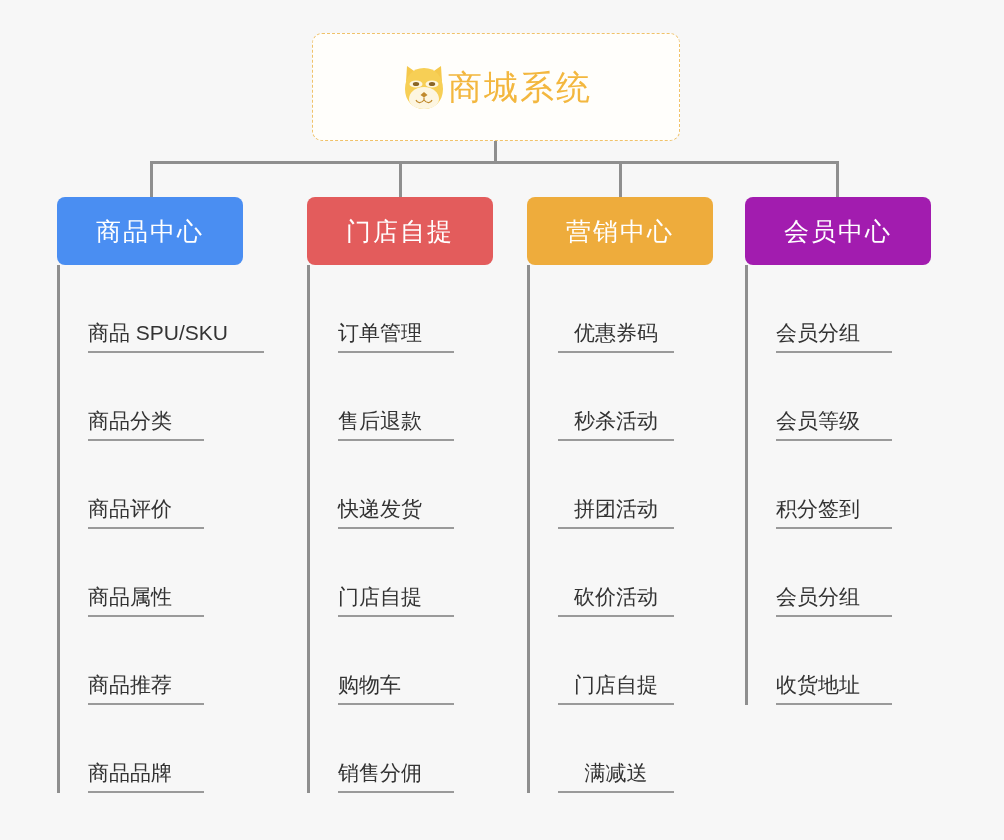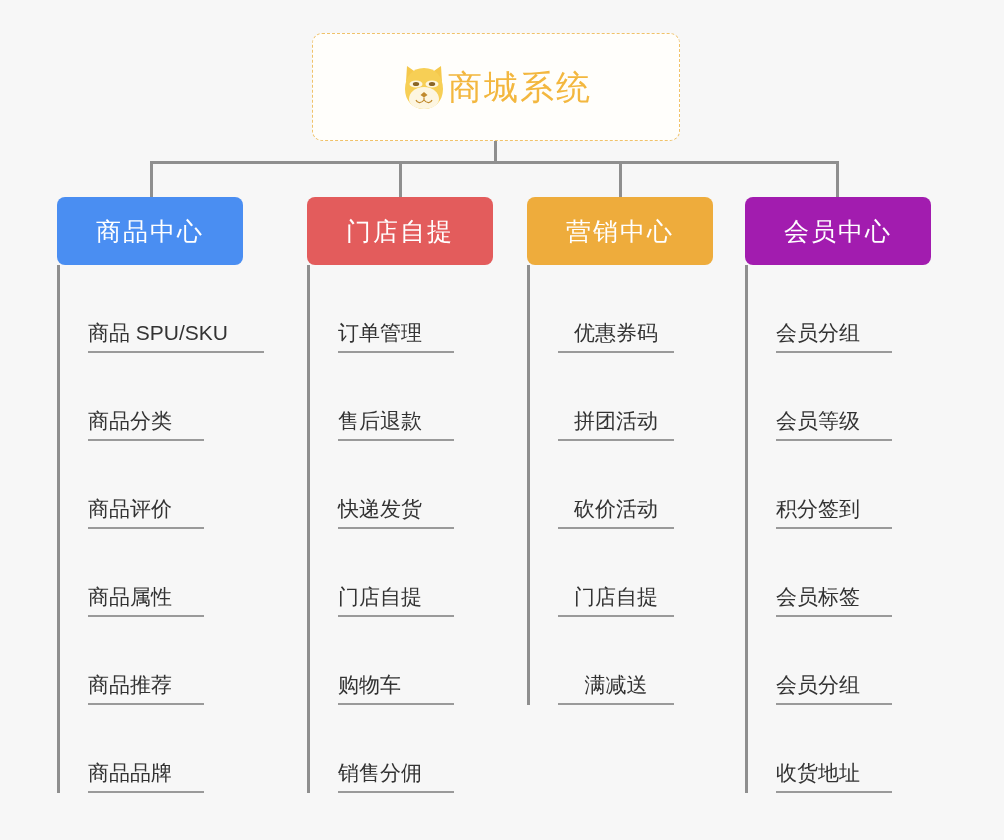--- a/index.html
+++ b/index.html
@@ -226,20 +226,23 @@
 
   <div class="column col-3">
     <div class="cat-box" style="background: rgb(238, 172, 60);">
       <span class="cat-label">营销中心</span>
     </div>
     <div class="leaf-list">
       <div class="leaf-item">
         <span class="leaf-inner"><span class="leaf-label">优惠券码</span></span>
       </div>
       <div class="leaf-item">
+        <span class="leaf-inner"><span class="leaf-label">秒杀活动</span></span>
+      </div>
+      <div class="leaf-item">
         <span class="leaf-inner"><span class="leaf-label">拼团活动</span></span>
       </div>
       <div class="leaf-item">
         <span class="leaf-inner"><span class="leaf-label">砍价活动</span></span>
       </div>
       <div class="leaf-item">
         <span class="leaf-inner"><span class="leaf-label">门店自提</span></span>
       </div>
       <div class="leaf-item">
         <span class="leaf-inner"><span class="leaf-label">满减送</span></span>
@@ -255,23 +258,20 @@
       <div class="leaf-item">
         <span class="leaf-inner"><span class="leaf-label">会员分组</span></span>
       </div>
       <div class="leaf-item">
         <span class="leaf-inner"><span class="leaf-label">会员等级</span></span>
       </div>
       <div class="leaf-item">
         <span class="leaf-inner"><span class="leaf-label">积分签到</span></span>
       </div>
       <div class="leaf-item">
-        <span class="leaf-inner"><span class="leaf-label">会员标签</span></span>
-      </div>
-      <div class="leaf-item">
         <span class="leaf-inner"><span class="leaf-label">会员分组</span></span>
       </div>
       <div class="leaf-item">
         <span class="leaf-inner"><span class="leaf-label">收货地址</span></span>
       </div>
     </div>
   </div>
 
 </div>
 

